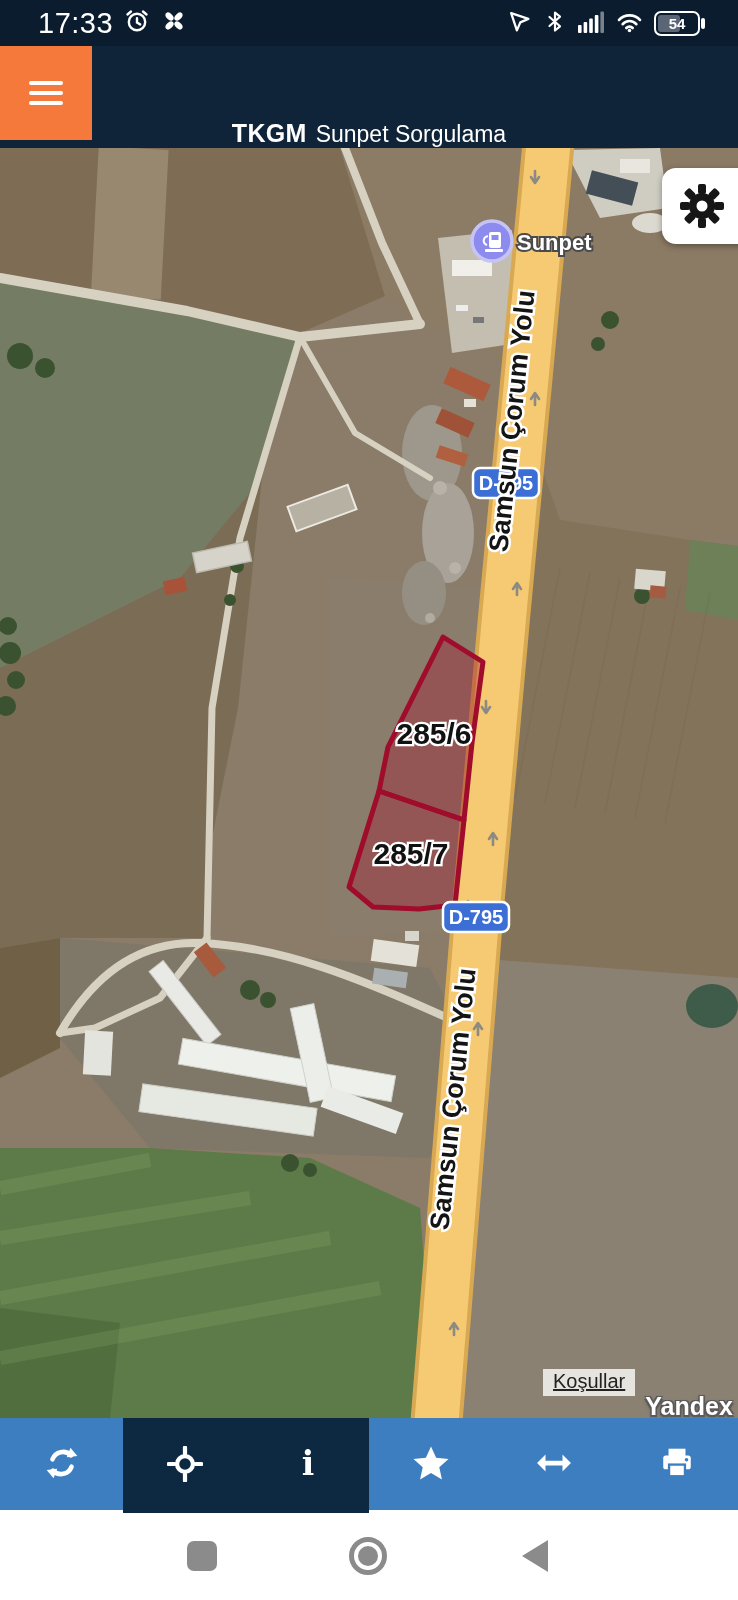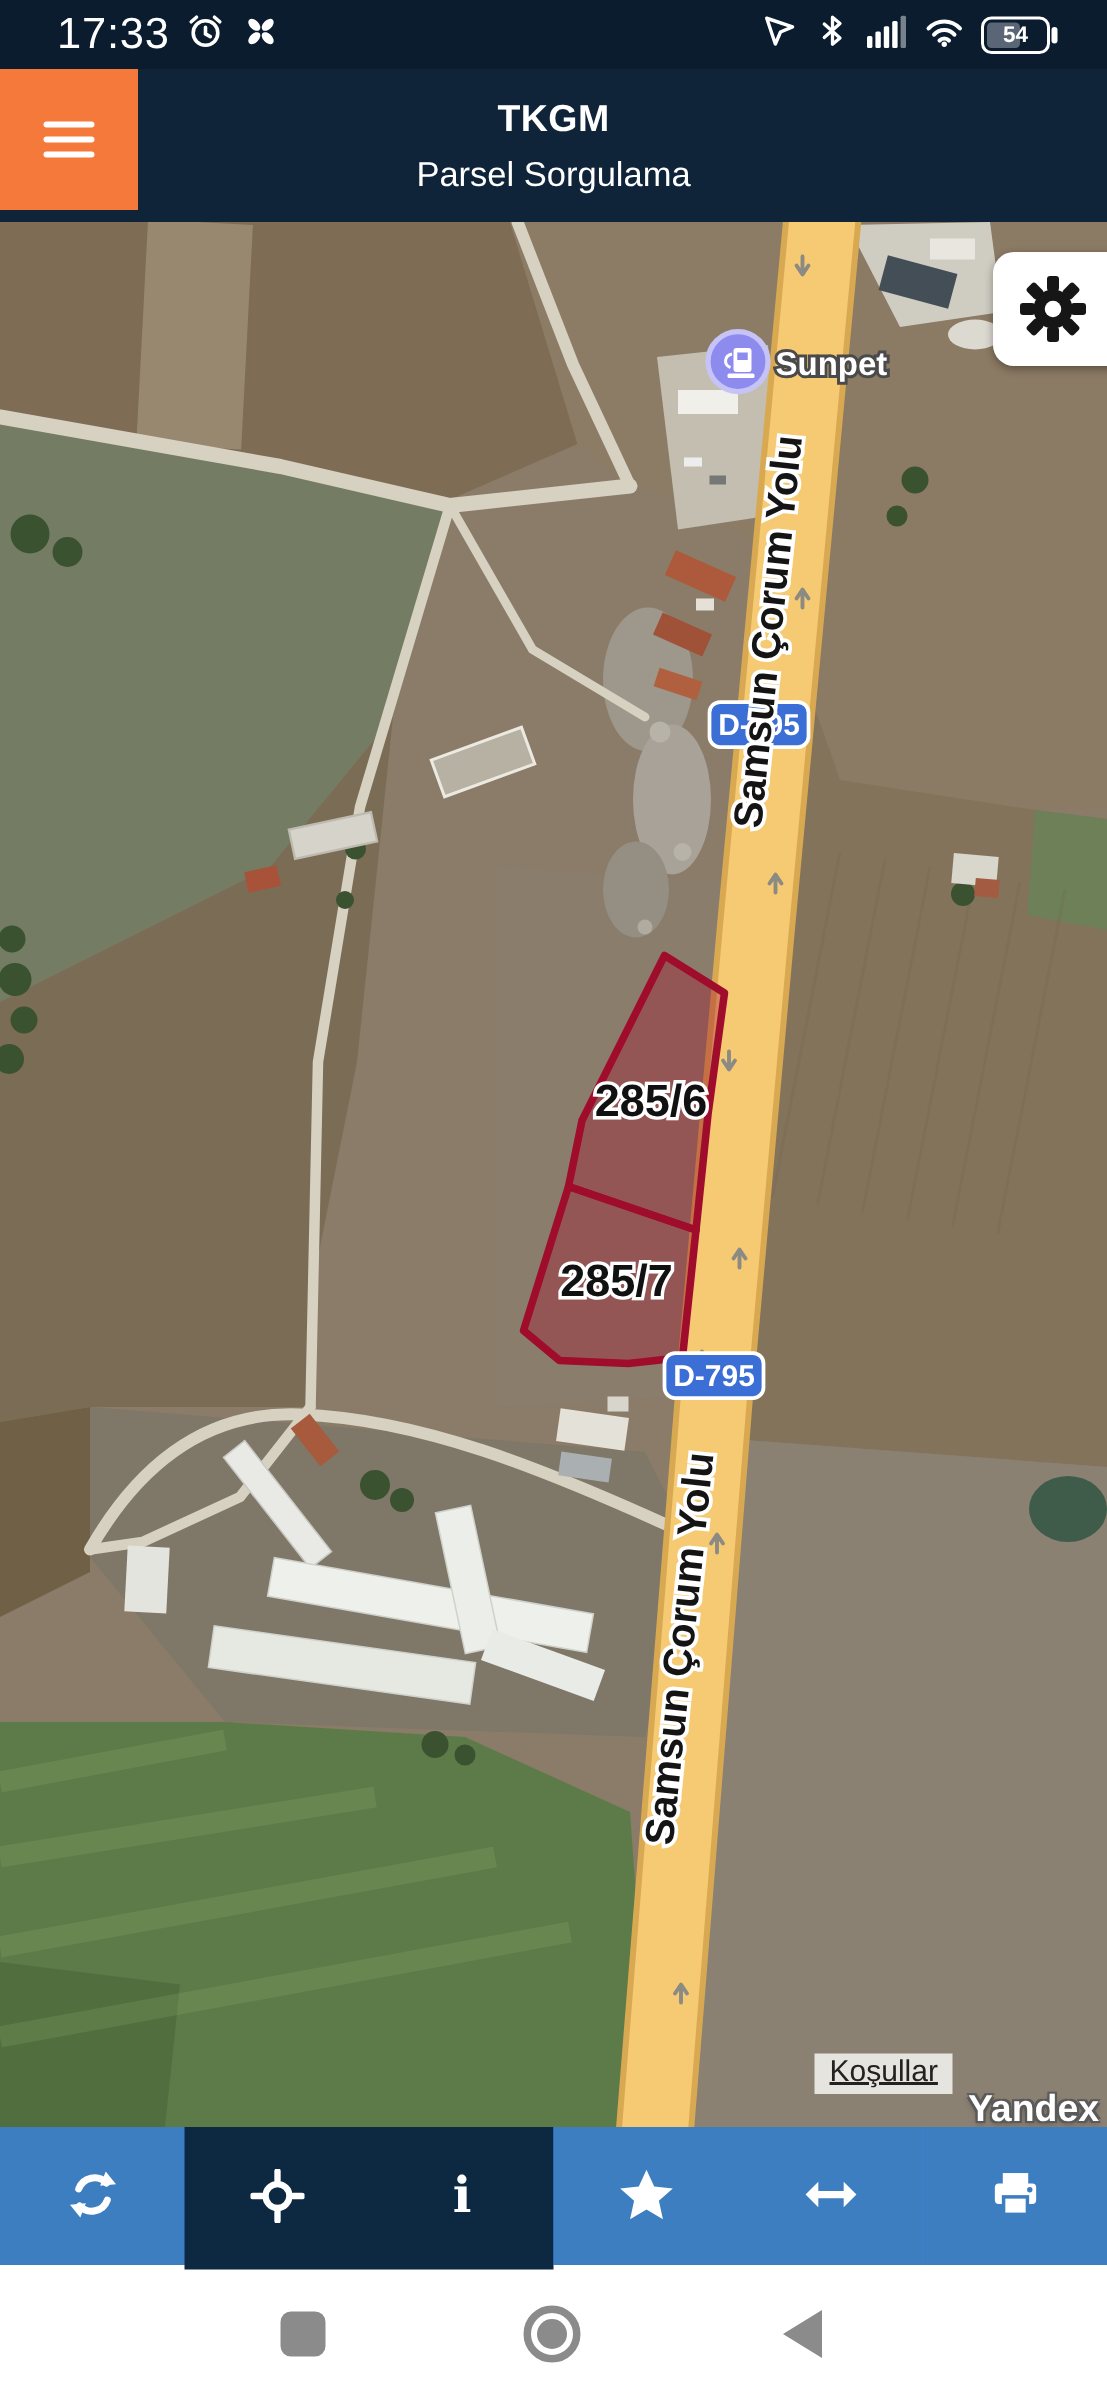--- a/index.html
+++ b/index.html
@@ -17,22 +17,22 @@
     width:46px;height:25px;border:2.5px solid #fff;border-radius:7px;box-sizing:border-box;}
   .battery .fill{position:absolute;left:2px;top:2px;bottom:2px;width:52%;background:#5a6675;border-radius:3px;}
   .battery .pct{position:relative;font-size:15px;font-weight:700;z-index:1;text-align:center;}
   .battery:after{content:"";position:absolute;right:-7px;top:5px;width:4px;height:11px;background:#fff;border-radius:2px;}
 
   
   .app-header{position:absolute;top:46px;left:0;width:738px;height:102px;background:#0f2438;z-index:29;}
   .menu-btn{position:absolute;left:0;top:0;width:92px;height:94px;background:#f4793b;border:none;
     display:flex;flex-direction:column;align-items:center;justify-content:center;gap:5.5px;cursor:pointer;}
   .menu-btn i{display:block;width:34px;height:4.5px;background:#fff;border-radius:2px;}
-  .titles{position:absolute;left:0;top:0;width:100%;height:100%;display:flex;flex-direction:column;
-    align-items:center;justify-content:center;gap:9px;color:#fff;}
+  .titles{position:absolute;left:0;top:0;width:100%;height:100%;display:flex;
+    align-items:flex-end;justify-content:center;gap:9px;color:#fff;}
   .title-main{font-size:25px;font-weight:600;letter-spacing:.3px;}
   .title-sub{font-size:23px;font-weight:500;}
 
   
   .map{position:absolute;top:148px;left:0;width:738px;height:1270px;overflow:hidden;background:#8a7c68;}
   .map svg{display:block;}
   .gear-btn{position:absolute;top:20px;right:-16px;width:92px;height:76px;background:#fff;border:none;
     border-radius:14px;box-shadow:0 2px 6px rgba(0,0,0,.35);display:flex;align-items:center;cursor:pointer;
     padding-left:16px;}
   .att}{}
@@ -116,21 +116,21 @@
       <span class="battery">
         <span class="fill"></span>
         <span class="pct">54</span>
       </span>
     </div>
   </header>
 
   <div class="app-header">
     <div class="titles">
       <div class="title-main">TKGM</div>
-      <div class="title-sub">Parsel Sorgulama</div>
+      <div class="title-sub">Sunpet Sorgulama</div>
     </div>
     <button class="menu-btn">
       <span style="display:flex;flex-direction:column;gap:5.5px;">
         <i></i>
           <i></i>
           <i></i>
       </span>
     </button>
   </div>
 

